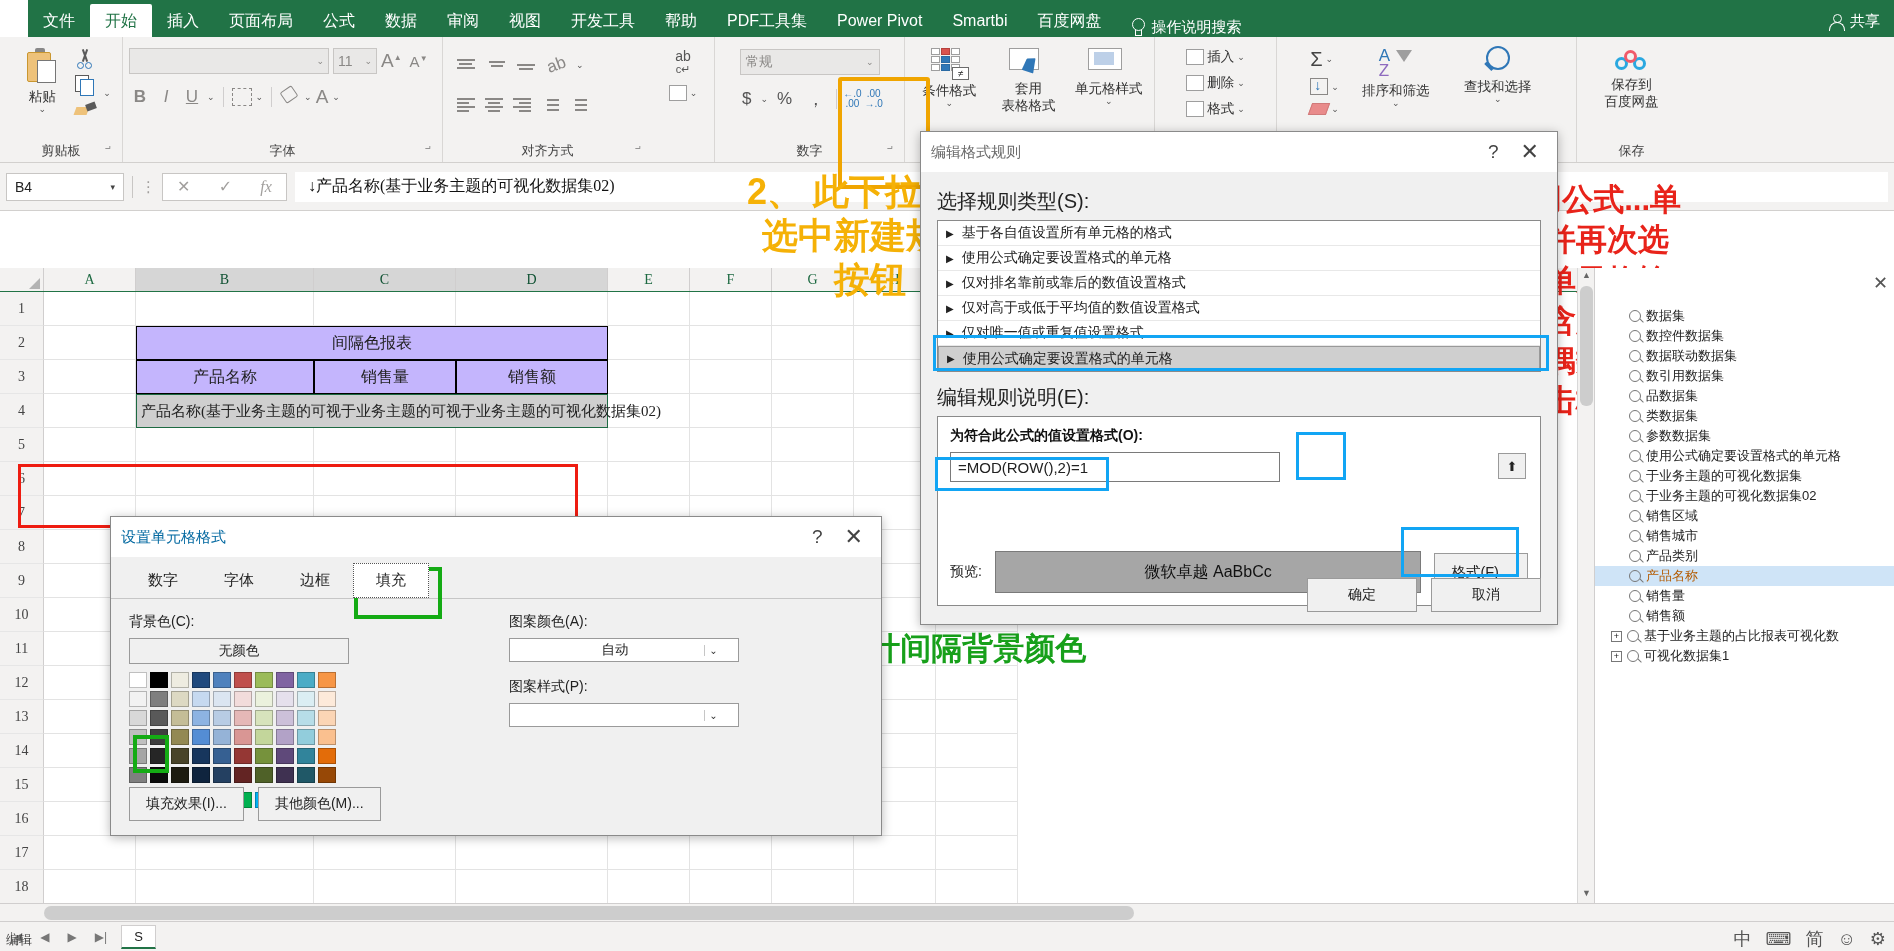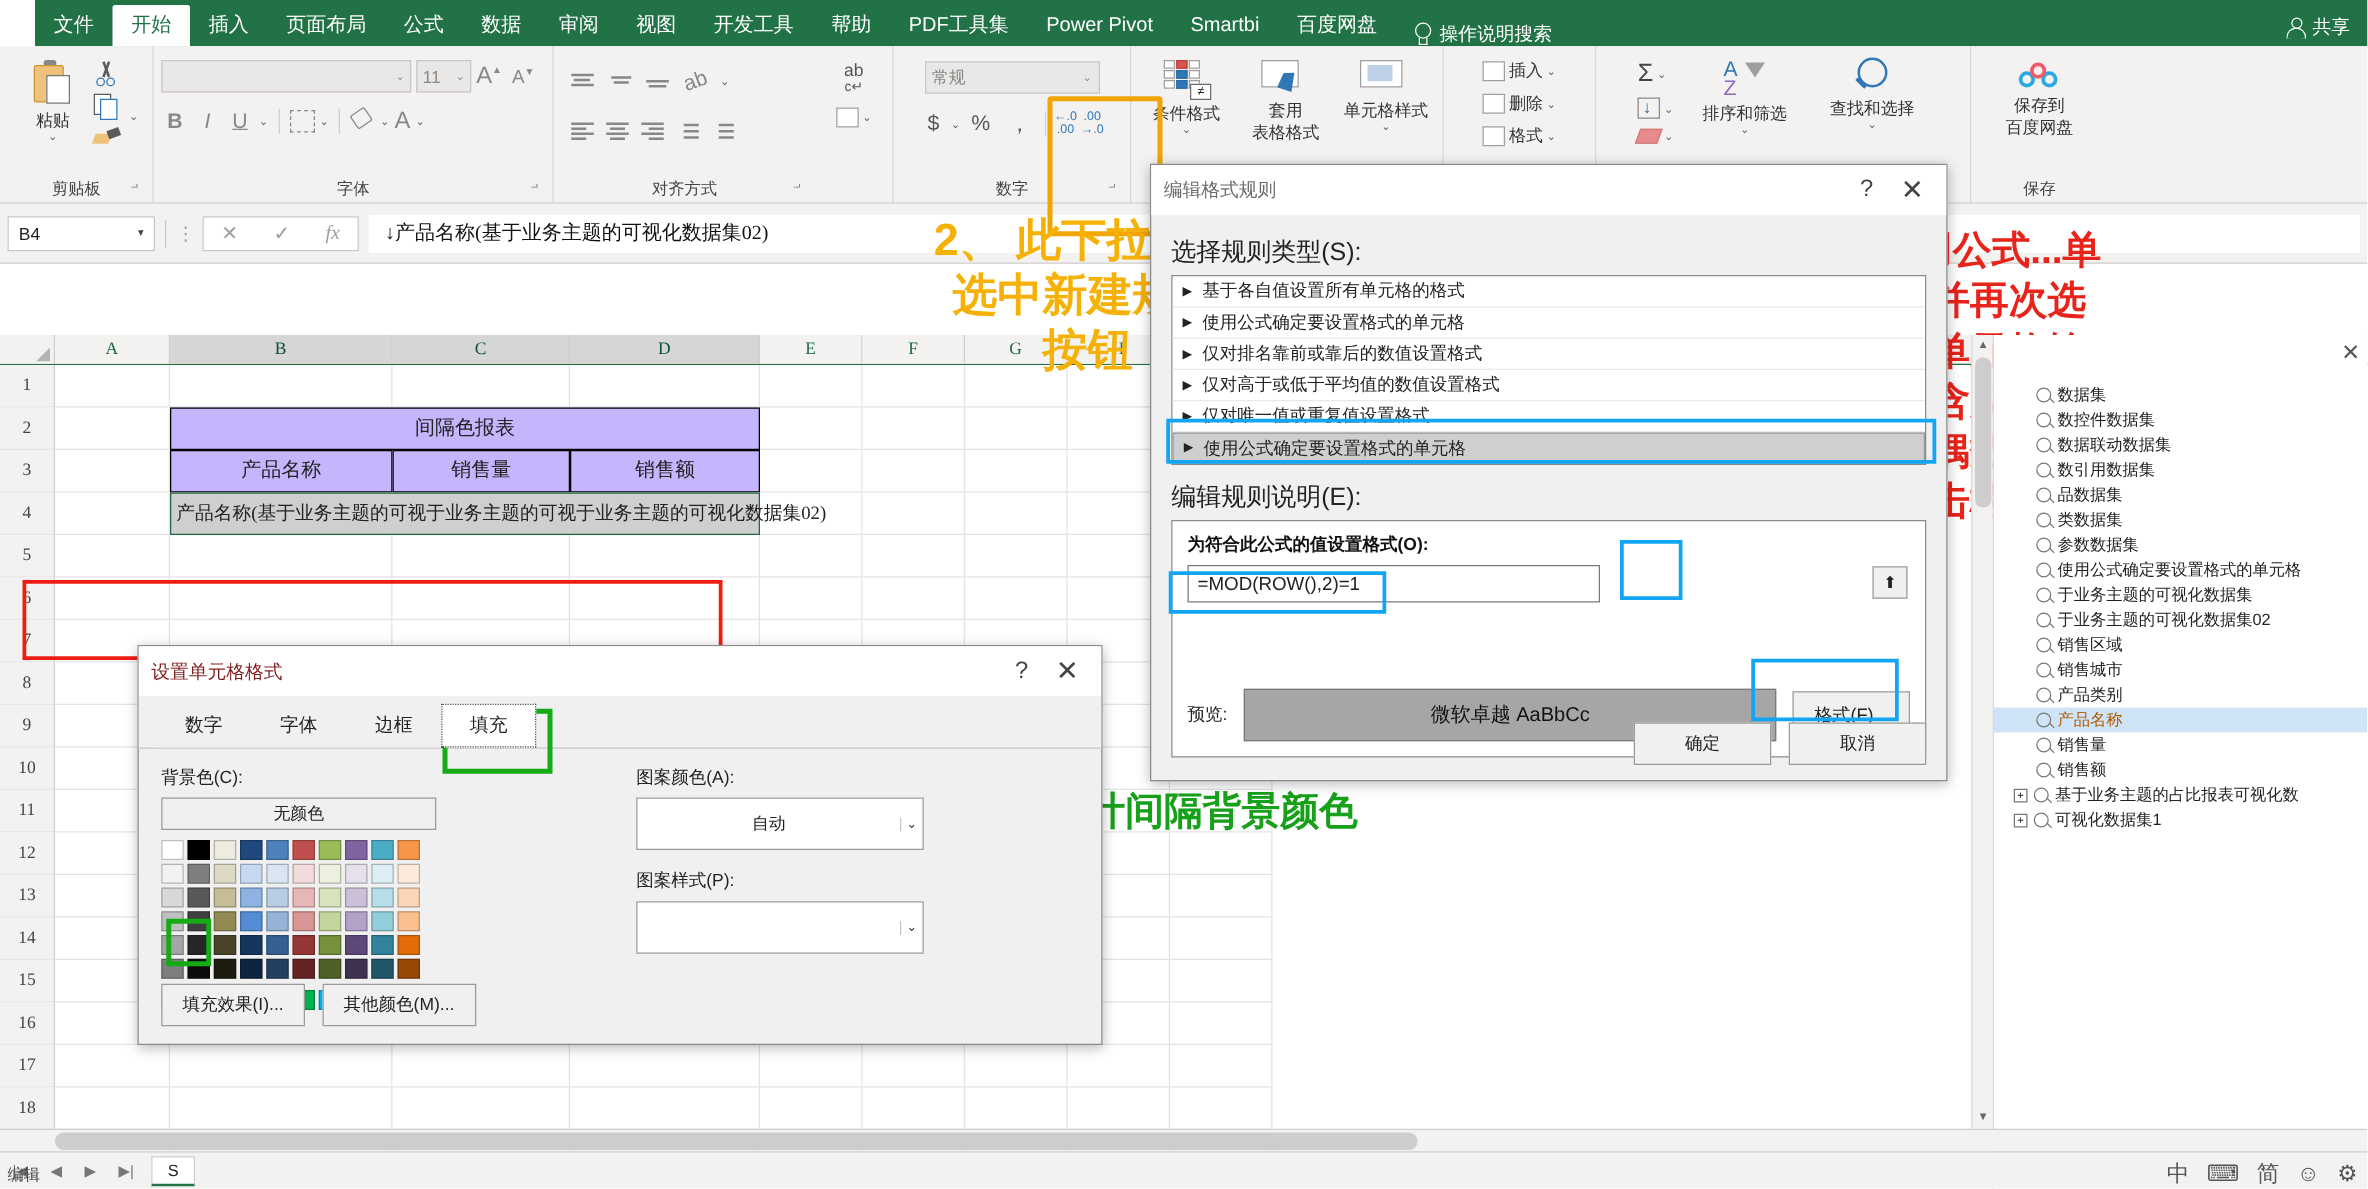--- a/index.html
+++ b/index.html
@@ -152,33 +152,33 @@
   .ann.green { color:#17a01a; }
   .box { position:absolute; pointer-events:none; }
   .box.red { border:3px solid #ee1c11; }
   .box.green { border:4px solid #14ab14; }
   .box.blue { border:3px solid #12a5f4; }
 
   
   #fmt-dialog { position:absolute; left:110px; top:516px; width:772px; height:320px;
     background:#f0f0f0; border:1px solid #8a8a8a; box-shadow:0 2px 10px rgba(0,0,0,.28); }
   #fmt-title { height:40px; display:flex; align-items:center; padding:0 10px; background:#fff; }
-  #fmt-title .t{flex:1;font-size:15px;color:#7f1d1d;}
+  #fmt-title .t{flex:1;font-size:15px;color:#0369a1;}
   #fmt-title .q{font-size:19px;color:#444;padding:0 14px;}
   #fmt-title .x{font-size:22px;color:#444;padding:0 8px;}
   #fmt-tabs { display:flex; padding:6px 14px 0 14px; background:#f0f0f0; border-bottom:1px solid #c6c6c6; position:relative;}
   .ftab{padding:7px 22px;font-size:15px;color:#222;background:#f0f0f0;border:1px solid transparent;}
   .ftab.active{background:#fff;border:1px dotted #555;position:relative;z-index:2;}
   #fmt-body{ padding:14px 18px; display:flex; gap:26px;}
   .fcol{flex:1;}
   .flabel{font-size:14px;color:#222;margin-bottom:7px;}
   #nocolor-btn{height:26px;background:#f0f0f0;border:1px solid #9a9a9a;display:flex;align-items:center;justify-content:center;font-size:13.5px;width:220px;}
   #palette{margin-top:8px;display:grid;grid-template-columns:repeat(10,18px);grid-gap:3px;}
   #palette div{width:18px;height:16px;border:1px solid rgba(0,0,0,.25);}
-  .combo{width:230px;height:42px;background:#fff;border:1px solid #9a9a9a;display:flex;align-items:center;padding:0 0;font-size:13.5px;}
+  .combo{width:230px;height:24px;background:#fff;border:1px solid #9a9a9a;display:flex;align-items:center;padding:0 16px;font-size:13.5px;}
   .combo .cv{flex:1;text-align:center;}
   .combo .ar{width:18px;border-left:1px solid #c6c6c6;text-align:center;font-size:10px;color:#333;}
   #fmt-footer{position:absolute;left:0;right:0;bottom:0;height:62px;display:flex;align-items:center;padding:0 18px;gap:14px;}
   .fbtn{height:34px;padding:0 16px;border:1px solid #9a9a9a;background:#f0f0f0;font-size:14px;display:flex;align-items:center;}
 
   
   #rule-dialog{ position:absolute; left:920px; top:131px; width:638px; height:494px;
     background:#f0f0f0; border:1px solid #8a8a8a; box-shadow:0 2px 10px rgba(0,0,0,.28); }
   #rule-title{height:40px;display:flex;align-items:center;padding:0 10px;background:#fff;}
   #rule-title .t{flex:1;font-size:15px;color:#6b6b6b;}

